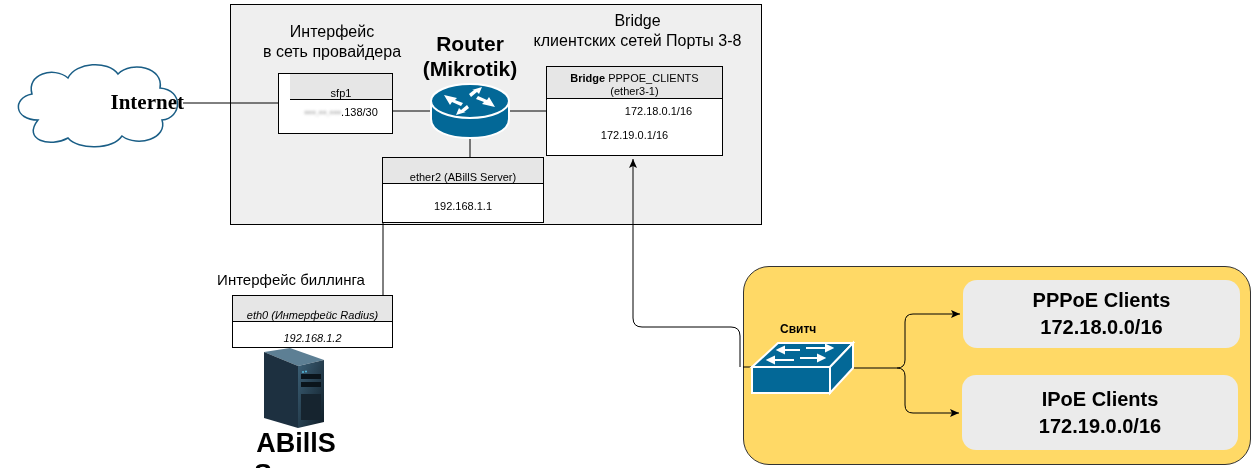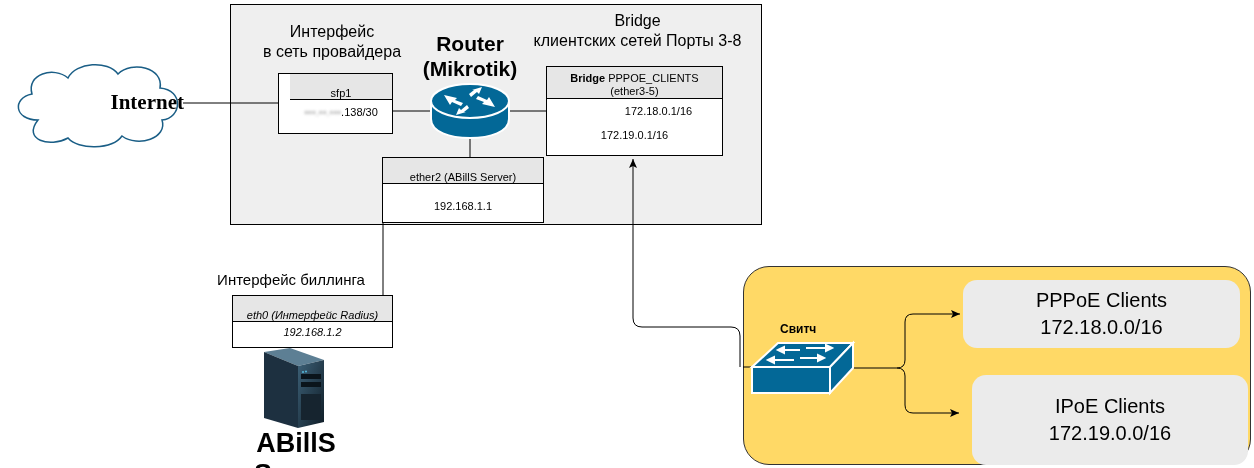--- a/index.html
+++ b/index.html
@@ -12,21 +12,21 @@
   .label { text-align: center; font-size: 16px; line-height: 20px; }
   .title-bold { font-weight: bold; font-size: 21px; line-height: 25px; text-align: center; }
   .ifbox { background: #fff; border: 1px solid #000; box-sizing: border-box; font-size: 11px; }
   .ifbox .hdr { background: #e6e6e6; border-bottom: 1px solid #000; text-align: center;
                 display: flex; flex-direction: column; justify-content: flex-end; }
   .ifbox .row { text-align: center; }
   .yellow { left: 743px; top: 266px; width: 508px; height: 199px; background: #ffd966;
             border: 1px solid #333; border-radius: 26px; box-sizing: border-box; }
   .client { background: #ebebeb; border-radius: 14px; text-align: center;
             font-size: 20px; line-height: 27px; display: flex; flex-direction: column;
-            justify-content: center; }
+            justify-content: center; font-weight: bold; }
 </style>
 </head>
 <body>
 
 <div class="abs router-frame"></div>
 
 <div class="abs yellow"></div>
 
 <svg class="lines" width="1254" height="468">
   <defs>
@@ -82,36 +82,36 @@
 <div class="abs ifbox" style="left:278px; top:73px; width:115px; height:61px;padding-left:11px;">
   <div class="hdr" style="height:25px;">sfp1</div>
   <div class="row" style="padding-top:6px;">
     <span style="color:#aaa; filter:blur(1.5px);">•••.••.•••</span><span>.138/30</span>
   </div>
 </div>
 
 <div class="abs ifbox" style="left:546px; top:66px; width:177px; height:90px;">
   <div class="hdr" style="height:31px; line-height:13px;">
     <div><b>Bridge</b><span> PPPOE_CLIENTS</span></div>
-    <div>(ether3-5)</div>
+    <div>(ether3-1)</div>
   </div>
   <div class="row" style="padding-top:6px;padding-left:48px;">172.18.0.1/16</div>
   <div class="row" style="padding-top:12px;">172.19.0.1/16</div>
 </div>
 
 <div class="abs ifbox" style="left:382px; top:157px; width:162px; height:66px;">
   <div class="hdr" style="height:25px;">ether2 (ABillS Server)</div>
   <div class="row" style="padding-top:16px;">192.168.1.1</div>
 </div>
 
 <div class="abs label" style="left:198px; top:270px; width:186px; font-size:15px;">Интерфейс биллинга</div>
 
 <div class="abs ifbox" style="left:232px; top:295px; width:161px; height:53px;font-style:italic;">
   <div class="hdr" style="height:25px;">eth0 (Интерфейс Radius)</div>
-  <div class="row" style="padding-top:4px;">192.168.1.2</div>
+  <div class="row" style="padding-top:10px;">192.168.1.2</div>
 </div>
 
 <svg class="abs" style="left:260px; top:348px;" width="68" height="82">
   <defs>
     <linearGradient id="srvFront" x1="0" y1="0" x2="1" y2="1">
       <stop offset="0" stop-color="#3d6178"></stop>
       <stop offset="1" stop-color="#0f1c26"></stop>
     </linearGradient>
   </defs>
   <polygon points="4,4 30,0 64,12 38,18" fill="#5d7f94"></polygon>
@@ -140,16 +140,16 @@
       <polygon points="20,20 26,17 26,23"></polygon>
     <line x1="52" y1="18" x2="72" y2="18"></line>
       <polygon points="76,18 70,15 70,21"></polygon>
   </g>
 </svg>
 
 <div class="abs client" style="left:963px; top:280px; width:277px; height:68px;">
   <div>PPPoE Clients</div>
   <div>172.18.0.0/16</div>
 </div>
-<div class="abs client" style="left:962px; top:375px; width:276px; height:90px;margin-left:10px;">
+<div class="abs client" style="left:962px; top:375px; width:276px; height:75px;">
   <div>IPoE Clients</div>
   <div>172.19.0.0/16</div>
 </div>
 
 </body></html>

